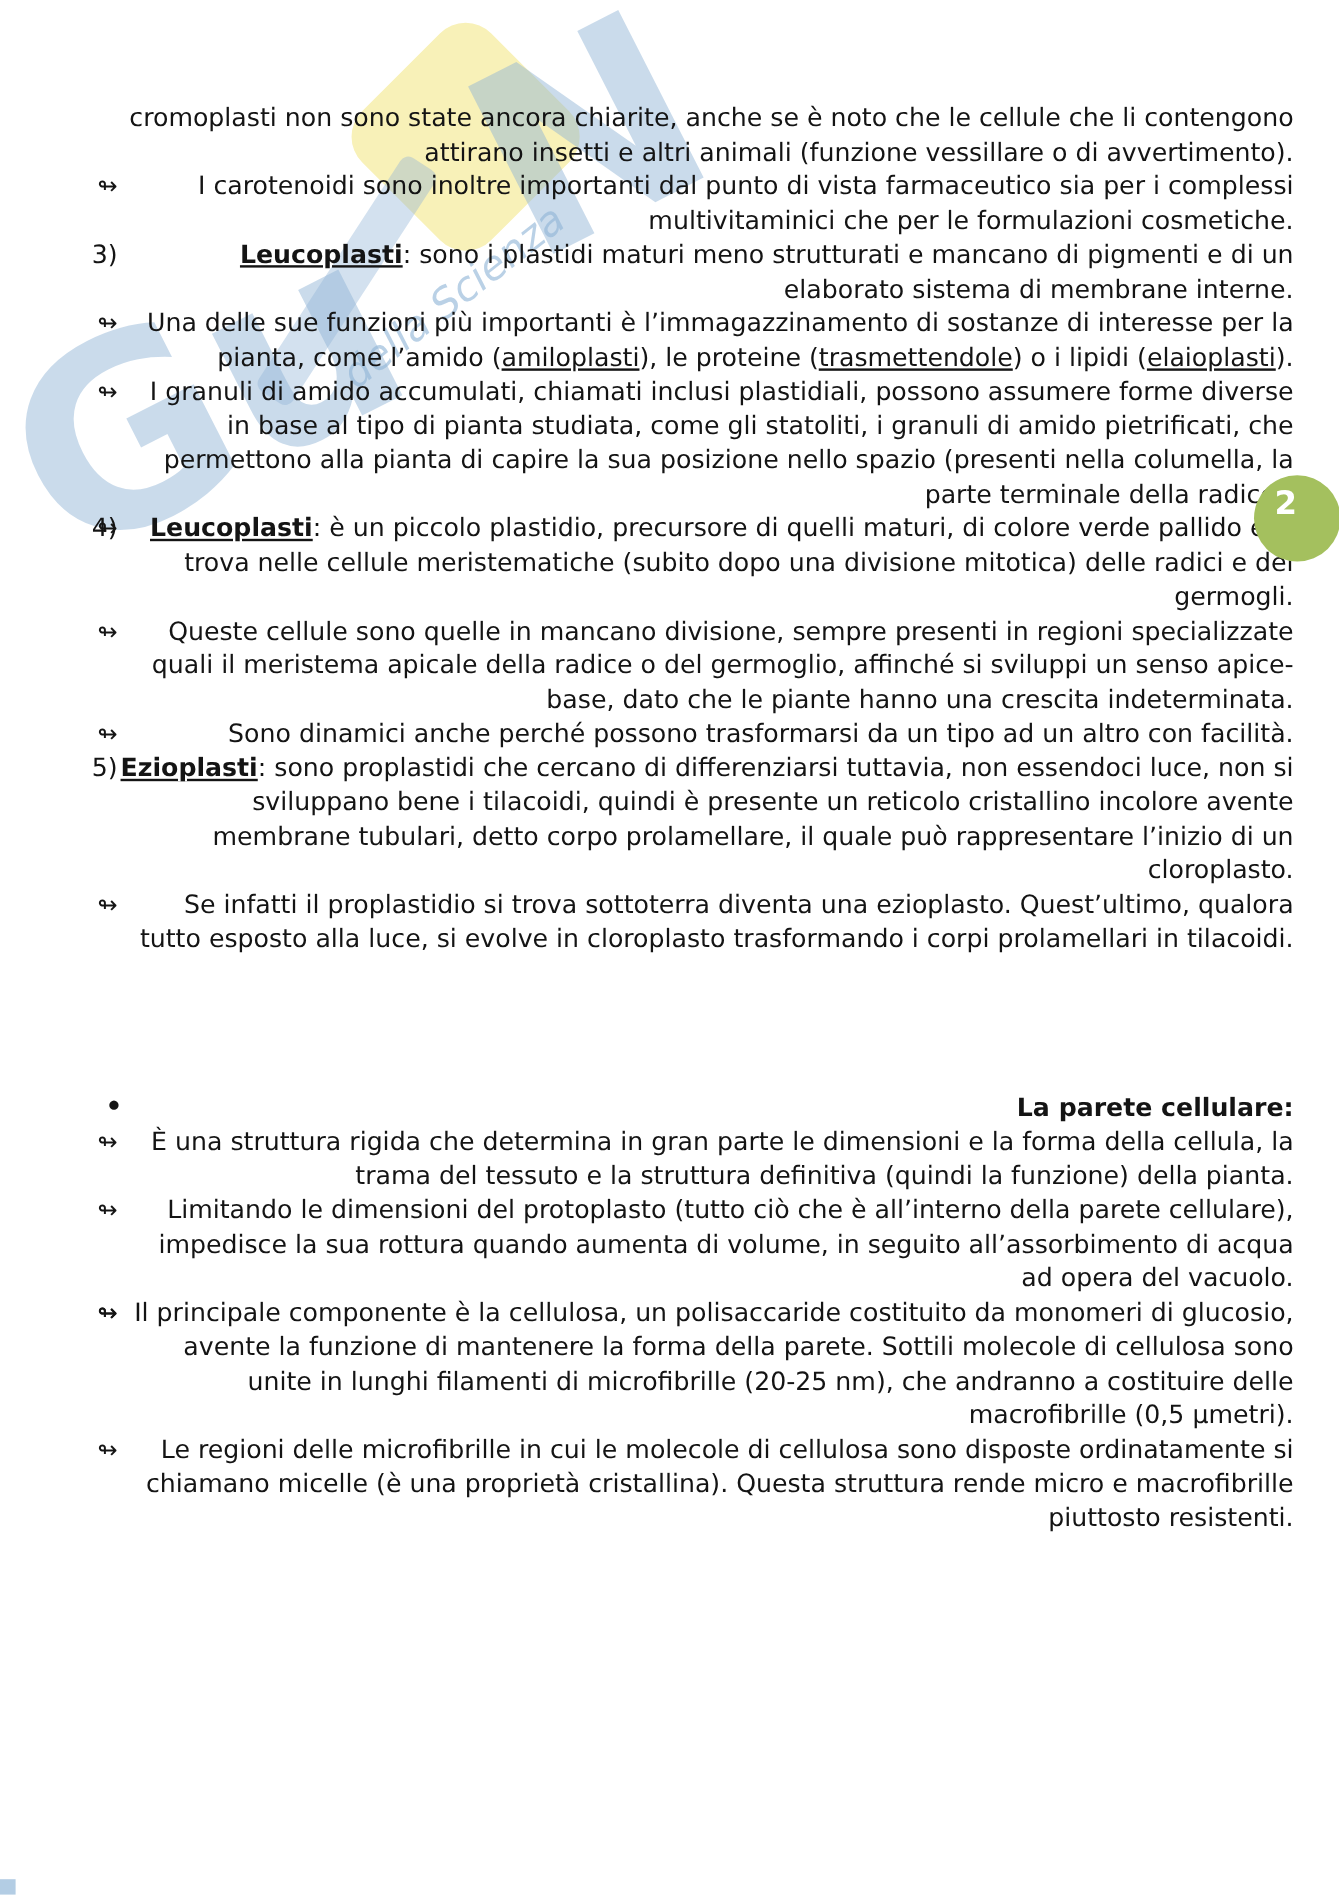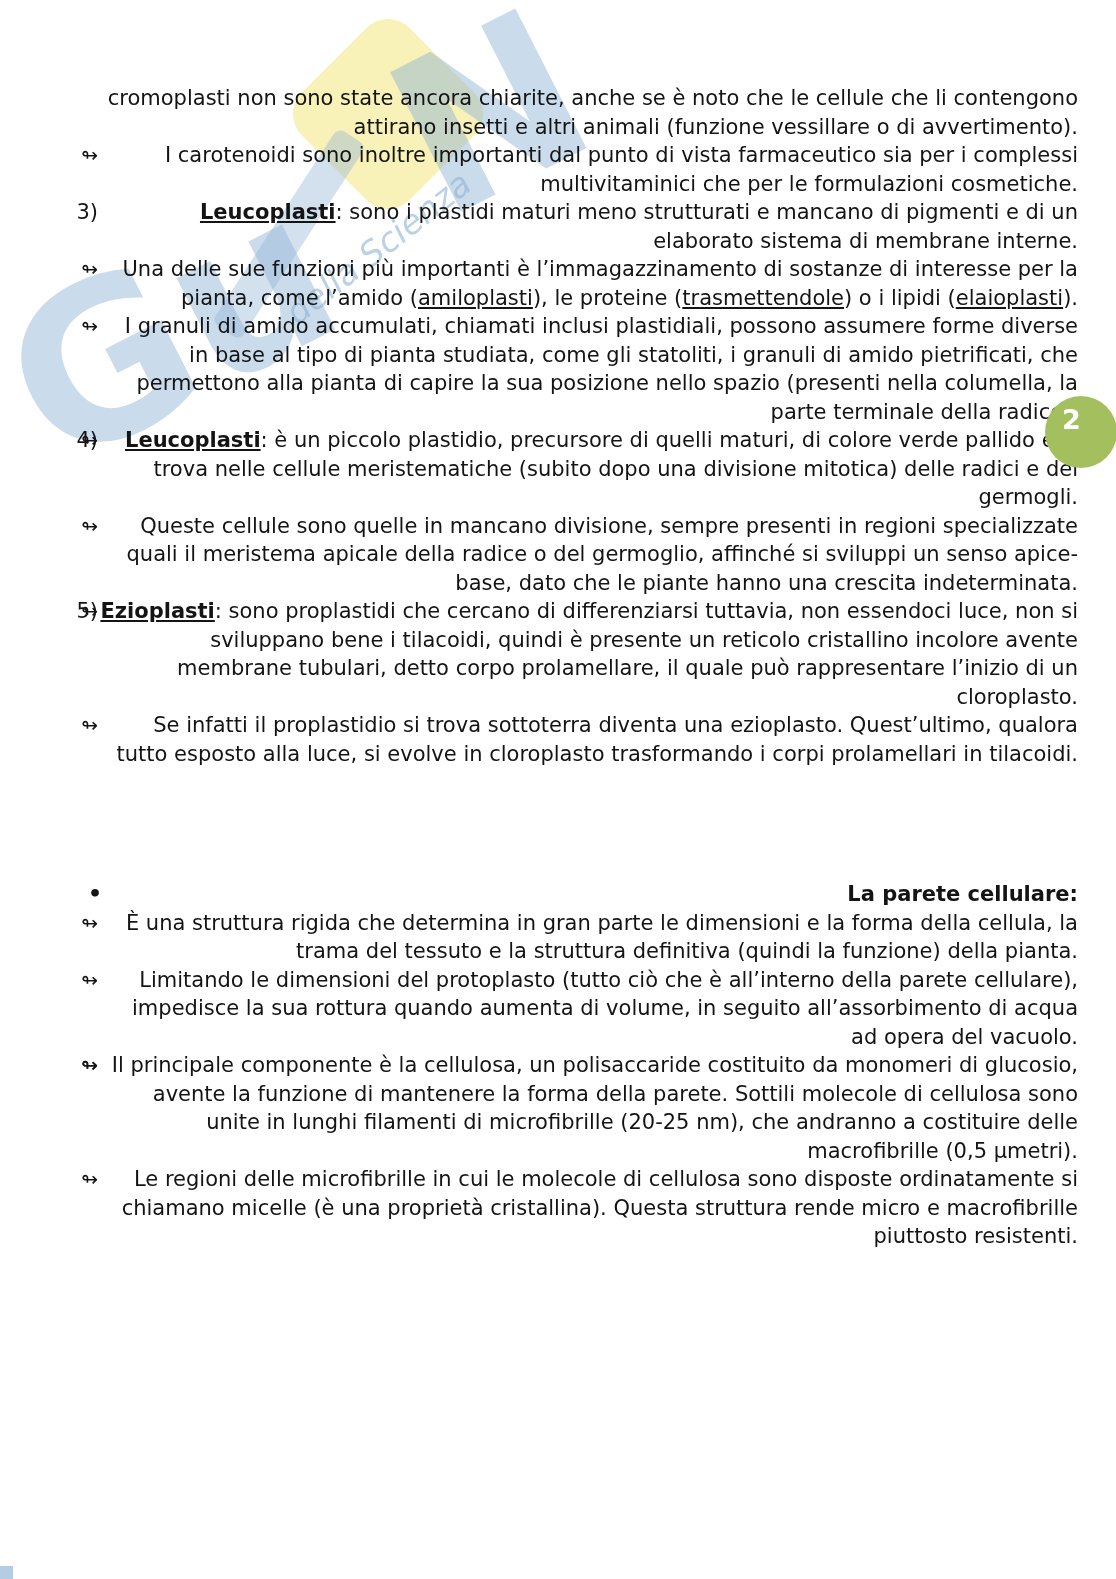--- a/index.html
+++ b/index.html
@@ -69,21 +69,21 @@
 <div class="doc">
     <div class="section">
       <div class="item"><span class="runs"><span>cromoplasti non sono state ancora chiarite, anche se è noto che le cellule che li contengono attirano insetti e altri animali (funzione vessillare o di avvertimento).</span></span></div>
       <div class="item"><span class="marker arrow">↬</span><span class="runs"><span> I carotenoidi sono inoltre importanti dal punto di vista farmaceutico sia per i complessi multivitaminici che per le formulazioni cosmetiche.</span></span></div>
       <div class="item"><span class="marker">3)</span><span class="runs"><span class="b u">Leucoplasti</span><span>: sono i plastidi maturi meno strutturati e mancano di pigmenti e di un elaborato sistema di membrane interne.</span></span></div>
       <div class="item"><span class="marker arrow">↬</span><span class="runs"><span>Una delle sue funzioni più importanti è l’immagazzinamento di sostanze di interesse per la pianta, come l’amido (</span><span class="u">amiloplasti</span><span>), le proteine (</span><span class="u">trasmettendole</span><span>) o i lipidi (</span><span class="u">elaioplasti</span><span>).</span></span></div>
       <div class="item"><span class="marker arrow">↬</span><span class="runs"><span>I granuli di amido accumulati, chiamati inclusi plastidiali, possono assumere forme diverse in base al tipo di pianta studiata, come gli statoliti, i granuli di amido pietrificati, che permettono alla pianta di capire la sua posizione nello spazio (presenti nella columella, la parte terminale della radice).</span></span></div>
       <div class="item"><span class="marker arrow">↬</span></div>
       <div class="item"><span class="marker">4)</span><span class="runs"><span class="b u">Leucoplasti</span><span>: è un piccolo plastidio, precursore di quelli maturi, di colore verde pallido e si trova nelle cellule meristematiche (subito dopo una divisione mitotica) delle radici e dei germogli.</span></span></div>
       <div class="item"><span class="marker arrow">↬</span><span class="runs"><span>Queste cellule sono quelle in mancano divisione, sempre presenti in regioni specializzate quali il meristema apicale della radice o del germoglio, affinché si sviluppi un senso apice-base, dato che le piante hanno una crescita indeterminata.</span></span></div>
-      <div class="item"><span class="marker arrow">↬</span></div>
+      <div class="item"><span class="marker arrow">↬</span><span class="runs"><span> Sono dinamici anche perché possono trasformarsi da un tipo ad un altro con facilità.</span></span></div>
       <div class="item"><span class="marker">5)</span><span class="runs"><span class="b u">Ezioplasti</span><span>: sono proplastidi che cercano di differenziarsi tuttavia, non essendoci luce, non si sviluppano bene i tilacoidi, quindi è presente un reticolo cristallino incolore avente membrane tubulari, detto corpo prolamellare, il quale può rappresentare l’inizio di un cloroplasto.</span></span></div>
       <div class="item"><span class="marker arrow">↬</span><span class="runs"><span>Se infatti il proplastidio si trova sottoterra diventa una ezioplasto. Quest’ultimo, qualora tutto esposto alla luce, si evolve in cloroplasto trasformando i corpi prolamellari in tilacoidi.</span></span></div>
     </div>
     <div class="section">
       <div class="item"><span class="marker bullet">•</span><span class="runs"><span class="b">La parete cellulare:</span></span></div>
       <div class="item"><span class="marker arrow">↬</span><span class="runs"><span>È una struttura rigida che determina in gran parte le dimensioni e la forma della cellula, la trama del tessuto e la struttura definitiva (quindi la funzione) della pianta.</span></span></div>
       <div class="item"><span class="marker arrow">↬</span><span class="runs"><span>Limitando le dimensioni del protoplasto (tutto ciò che è all’interno della parete cellulare), impedisce la sua rottura quando aumenta di volume, in seguito all’assorbimento di acqua ad opera del vacuolo.</span></span></div>
       <div class="item"><span class="marker arrow">↬</span></div>
       <div class="item"><span class="marker arrow">↬</span><span class="runs"><span>Il principale componente è la cellulosa, un polisaccaride costituito da monomeri di glucosio, avente la funzione di mantenere la forma della parete. Sottili molecole di cellulosa sono unite in lunghi filamenti di microfibrille (20-25 nm), che andranno a costituire delle macrofibrille (0,5 μmetri).</span></span></div>
       <div class="item"><span class="marker arrow">↬</span><span class="runs"><span>Le regioni delle microfibrille in cui le molecole di cellulosa sono disposte ordinatamente si chiamano micelle (è una proprietà cristallina). Questa struttura rende micro e macrofibrille piuttosto resistenti.</span></span></div>

